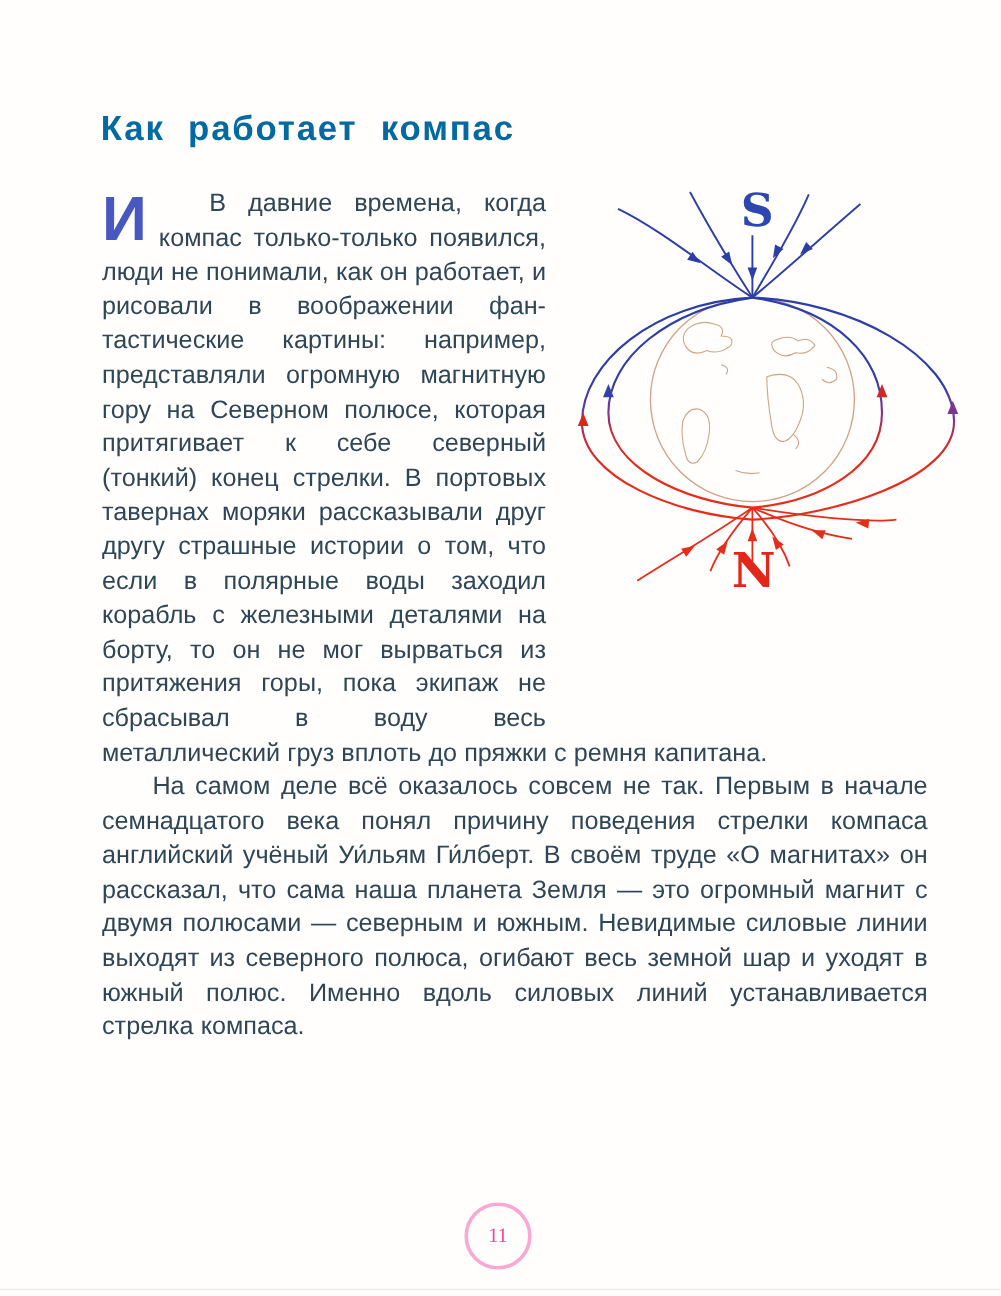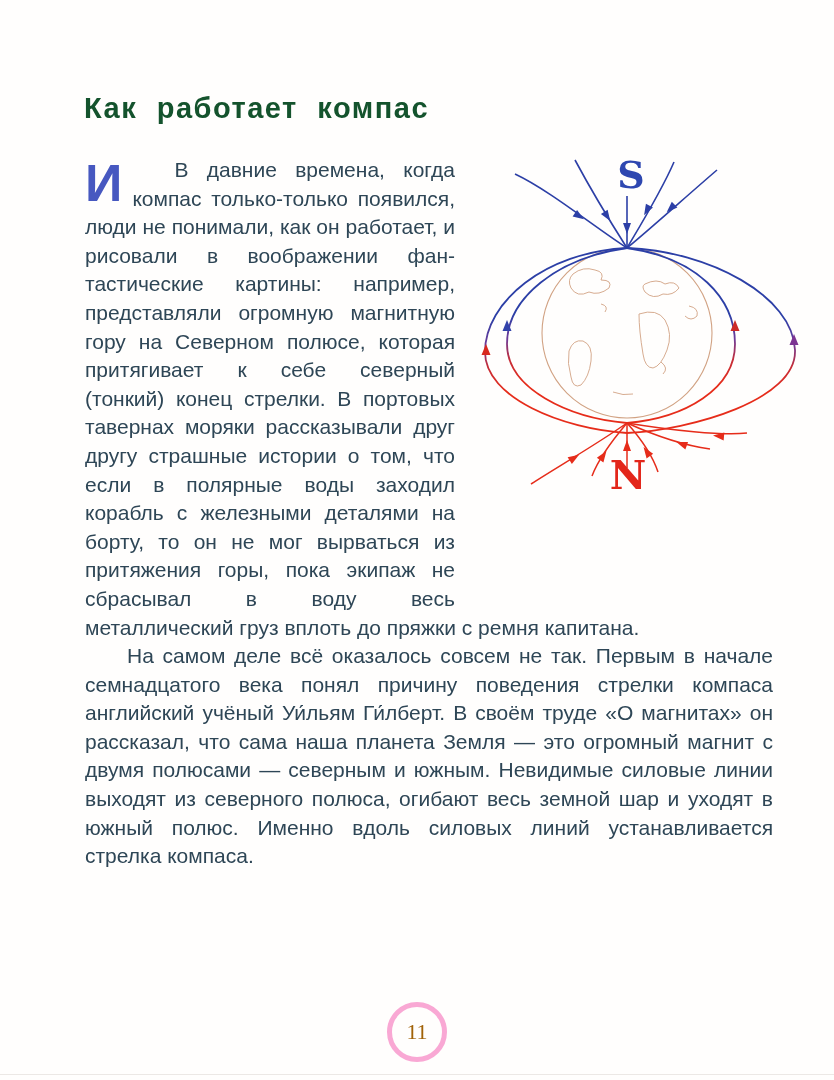--- a/index.html
+++ b/index.html
@@ -2,41 +2,41 @@
 <html><head>
 <meta charset="utf-8">
 <style>
   html,body{margin:0;padding:0;background:#ffffff;}
   .page{
     position:relative;width:834px;height:1080px;background:#fffefd;
     overflow:hidden;font-family:"Liberation Sans",sans-serif;
   }
   .heading{
     position:absolute;left:84px;top:92px;margin:0;
-    font-size:29px;font-weight:bold;color:#14532d;
+    font-size:29px;font-weight:bold;color:#0369a1;
     letter-spacing:1.5px;word-spacing:10px;
   }
   .text-flow{
     position:absolute;left:85px;top:156px;width:688px;
     font-size:21px;line-height:28.6px;color:#2e4656;
     text-align:justify;-webkit-hyphens:manual;hyphens:manual;
   }
   .text-flow p{margin:0;}
   .illu-spacer{float:right;width:318px;height:433px;}
   .dropcap{
     float:left;font-size:52px;line-height:46px;font-weight:bold;
     color:#4758c0;margin:4px 10px 0 0;
   }
   .indent{text-indent:42px;}
   .illustration{position:absolute;left:477px;top:146px;}
   .page-number{
     position:absolute;left:387px;top:1002px;width:50px;height:50px;
-    border:5px solid #f9a8d4;border-radius:50%;
+    border:3px solid #f9a8d4;border-radius:50%;
     display:flex;align-items:center;justify-content:center;
-    color:#a16207;font-size:22px;font-family:"Liberation Serif",serif;
+    color:#ec4899;font-size:17px;font-family:"Liberation Serif",serif;
   }
   .bottom-edge{
     position:absolute;left:0;right:0;bottom:5px;height:1px;background:#ecE8e5;
   }
   .pole-label{font-family:"DejaVu Serif","Liberation Serif",serif;font-weight:bold;}
 </style>
 </head>
 <body>
 
 <div class="page">

